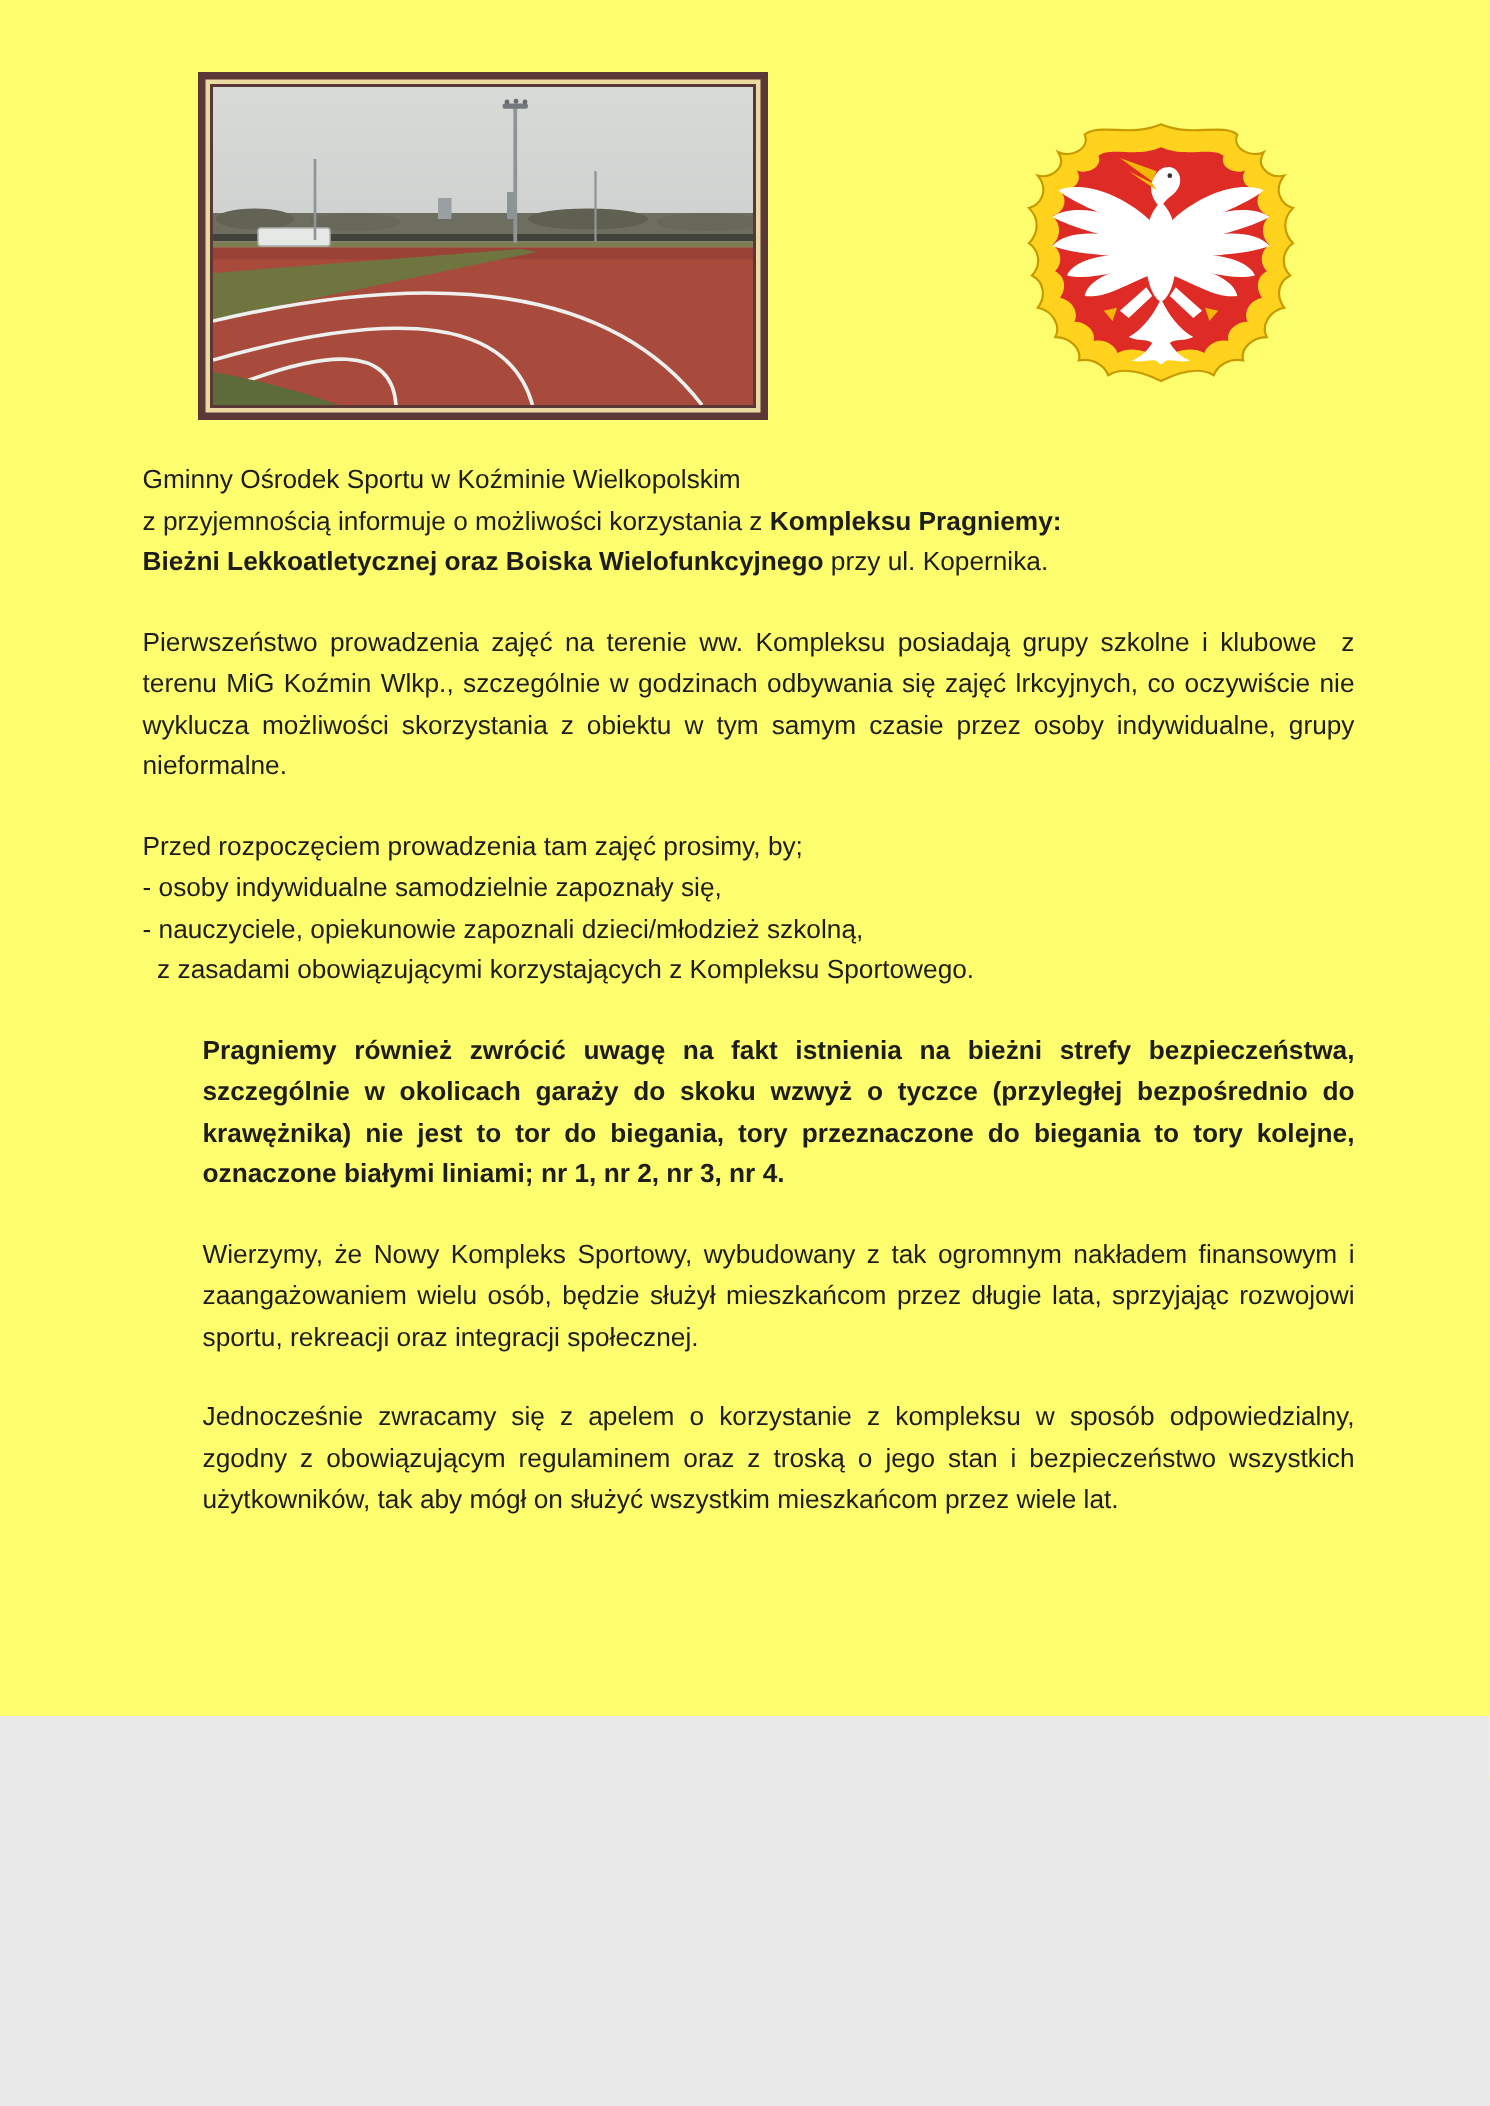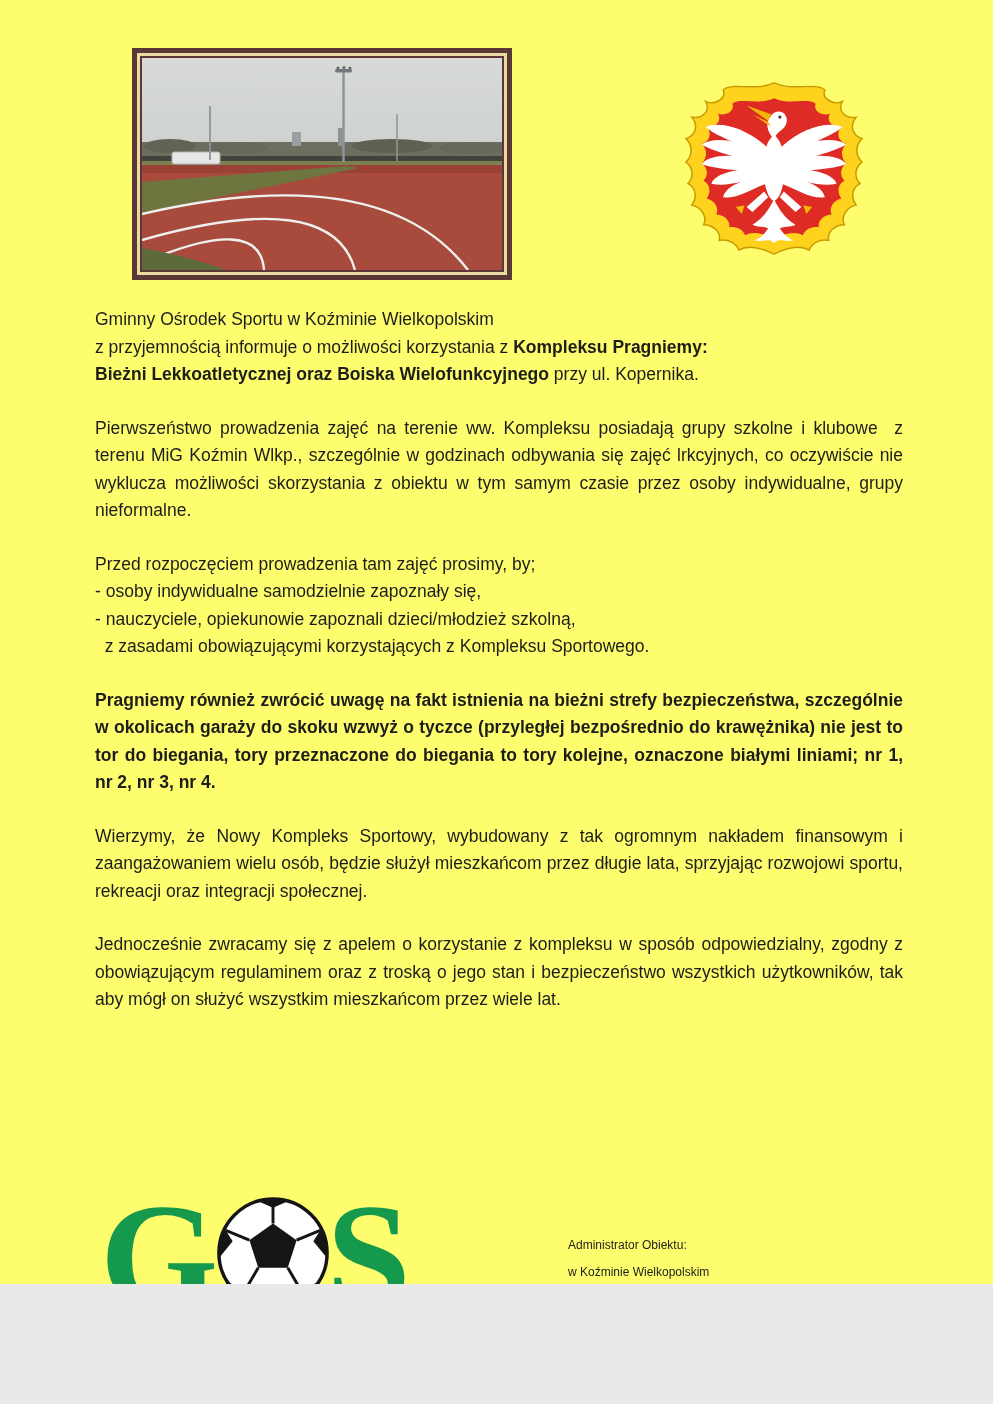--- a/index.html
+++ b/index.html
@@ -1,37 +1,37 @@
 <!DOCTYPE html>
 <html><head>
 <meta charset="utf-8">
 <style>
   html,body{margin:0;padding:0;background:#e9e9e9;}
   .page{
-    position:relative;width:993px;height:1284px;margin:0 auto;
+    position:relative;width:993px;height:1144px;margin:0 auto;
     background:#fdfd6e;color:#1d1d1b;
     font-family:"Liberation Sans",sans-serif;overflow:hidden;
   }
   
   .photo-frame{
     position:absolute;left:132px;top:48px;
     border:5px solid #5b3737;background:#ead9a0;padding:3px;
   }
   .photo-inner{border:2px solid #5b3737;width:360px;height:212px;overflow:hidden;}
   .photo-inner svg{display:block;}
   
   .crest{position:absolute;left:676px;top:78px;}
   
   .textblock{
     position:absolute;left:95px;top:306px;width:808px;
     font-size:17.5px;line-height:27.5px;
   }
   .para{margin:0 0 26px 0;}
   .para p{margin:0;}
-  .j{text-align:justify;}
+  .j{text-align:justify;margin-left:40px;}
   .bold{font-weight:bold;}
   .pre{white-space:pre-wrap;}
   .lead-bold{font-weight:bold;text-align:justify;text-align-last:justify;}
   
   .gos{position:absolute;left:100px;top:1194px;width:382px;}
   .gos-row{display:flex;align-items:flex-end;height:116px;}
   .gos-letter{
     font-family:"Liberation Serif",serif;font-weight:bold;
     font-size:152px;line-height:104px;color:#14994d;
   }

